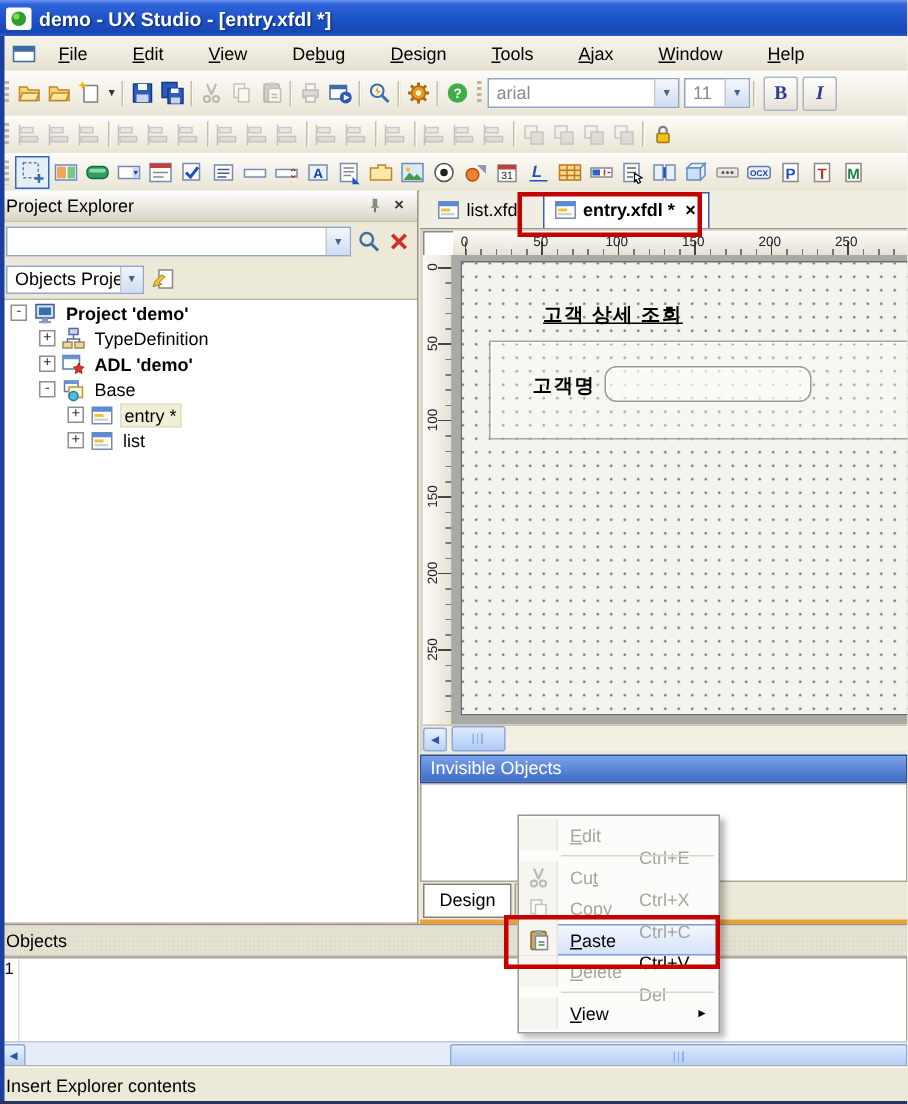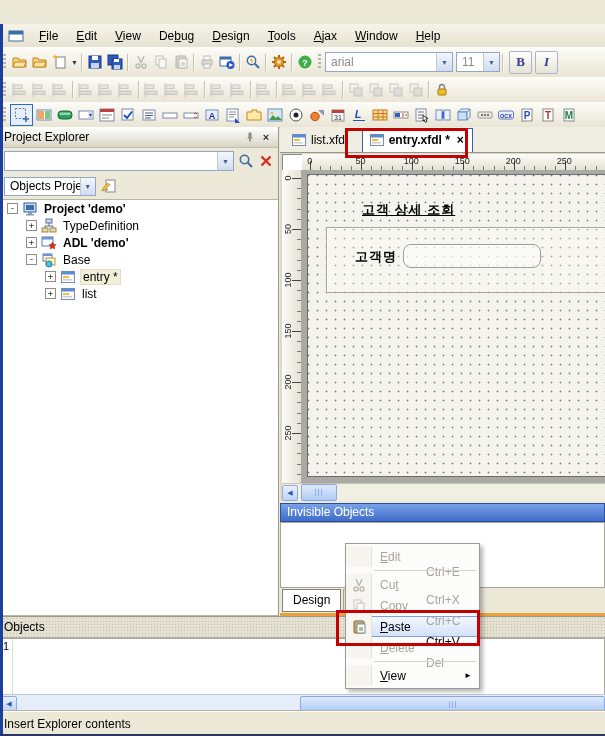--- a/index.html
+++ b/index.html
@@ -165,29 +165,38 @@
   .anno-tab{left:345px;top:128px;width:117px;height:24px;}
   .anno-paste{left:336px;top:610px;width:138px;height:30px;}
   .frame-left{position:absolute;left:0;top:24px;bottom:0;width:3px;background:#1C3F9E;z-index:70;}
   .frame-bottom{position:absolute;left:0;bottom:0;width:605px;height:2px;background:#28355E;z-index:70;}
 </style>
 </head>
 <body>
 
 <div class="screen">
 
+  <div class="titlebar">
+    <span class="appicon">
+      <svg viewBox="0 0 16 16" width="13" height="13">
+          <circle cx="8" cy="8" r="6" fill="#2F9E2F"></circle>
+          <circle cx="6" cy="6" r="2.6" fill="#7FD84F"></circle>
+        </svg>
+    </span>
+    <span>demo - UX Studio - [entry.xfdl *]</span>
+  </div>
 
   <div class="menubar">
     <span class="ic sysic">
       <svg viewBox="0 0 16 16">
           <rect x="1" y="3" width="14" height="10" fill="#fff" stroke="#3A6EA5"></rect>
           <rect x="1" y="3" width="14" height="3.5" fill="#3A6EA5"></rect>
         </svg>
     </span>
-    <span id="menu-items" style="display:flex;">
+    <span id="menu-items" style="display:flex;gap:12px;">
         <span class="menu-item"><u>F</u>ile</span>
         <span class="menu-item"><u>E</u>dit</span>
         <span class="menu-item"><u>V</u>iew</span>
         <span class="menu-item">De<u>b</u>ug</span>
         <span class="menu-item"><u>D</u>esign</span>
         <span class="menu-item"><u>T</u>ools</span>
         <span class="menu-item"><u>A</u>jax</span>
         <span class="menu-item"><u>W</u>indow</span>
         <span class="menu-item"><u>H</u>elp</span>
       </span>

